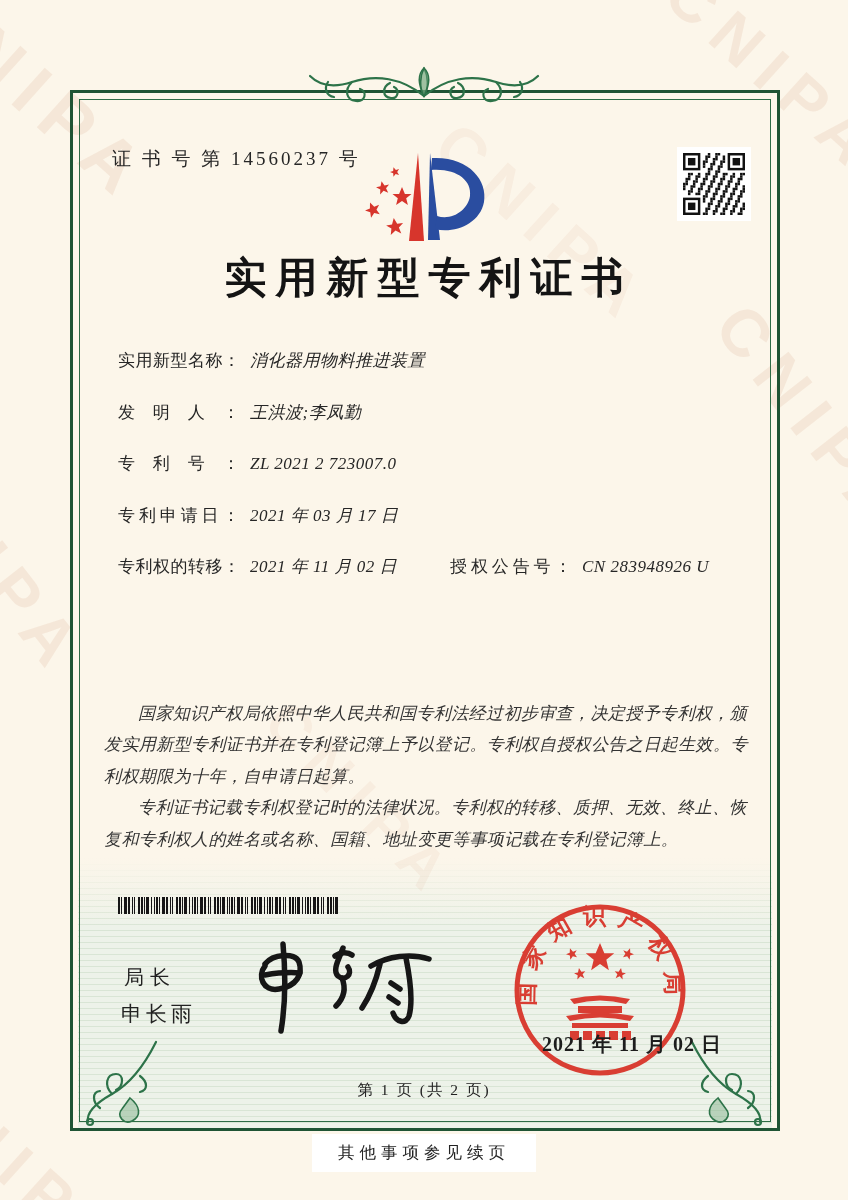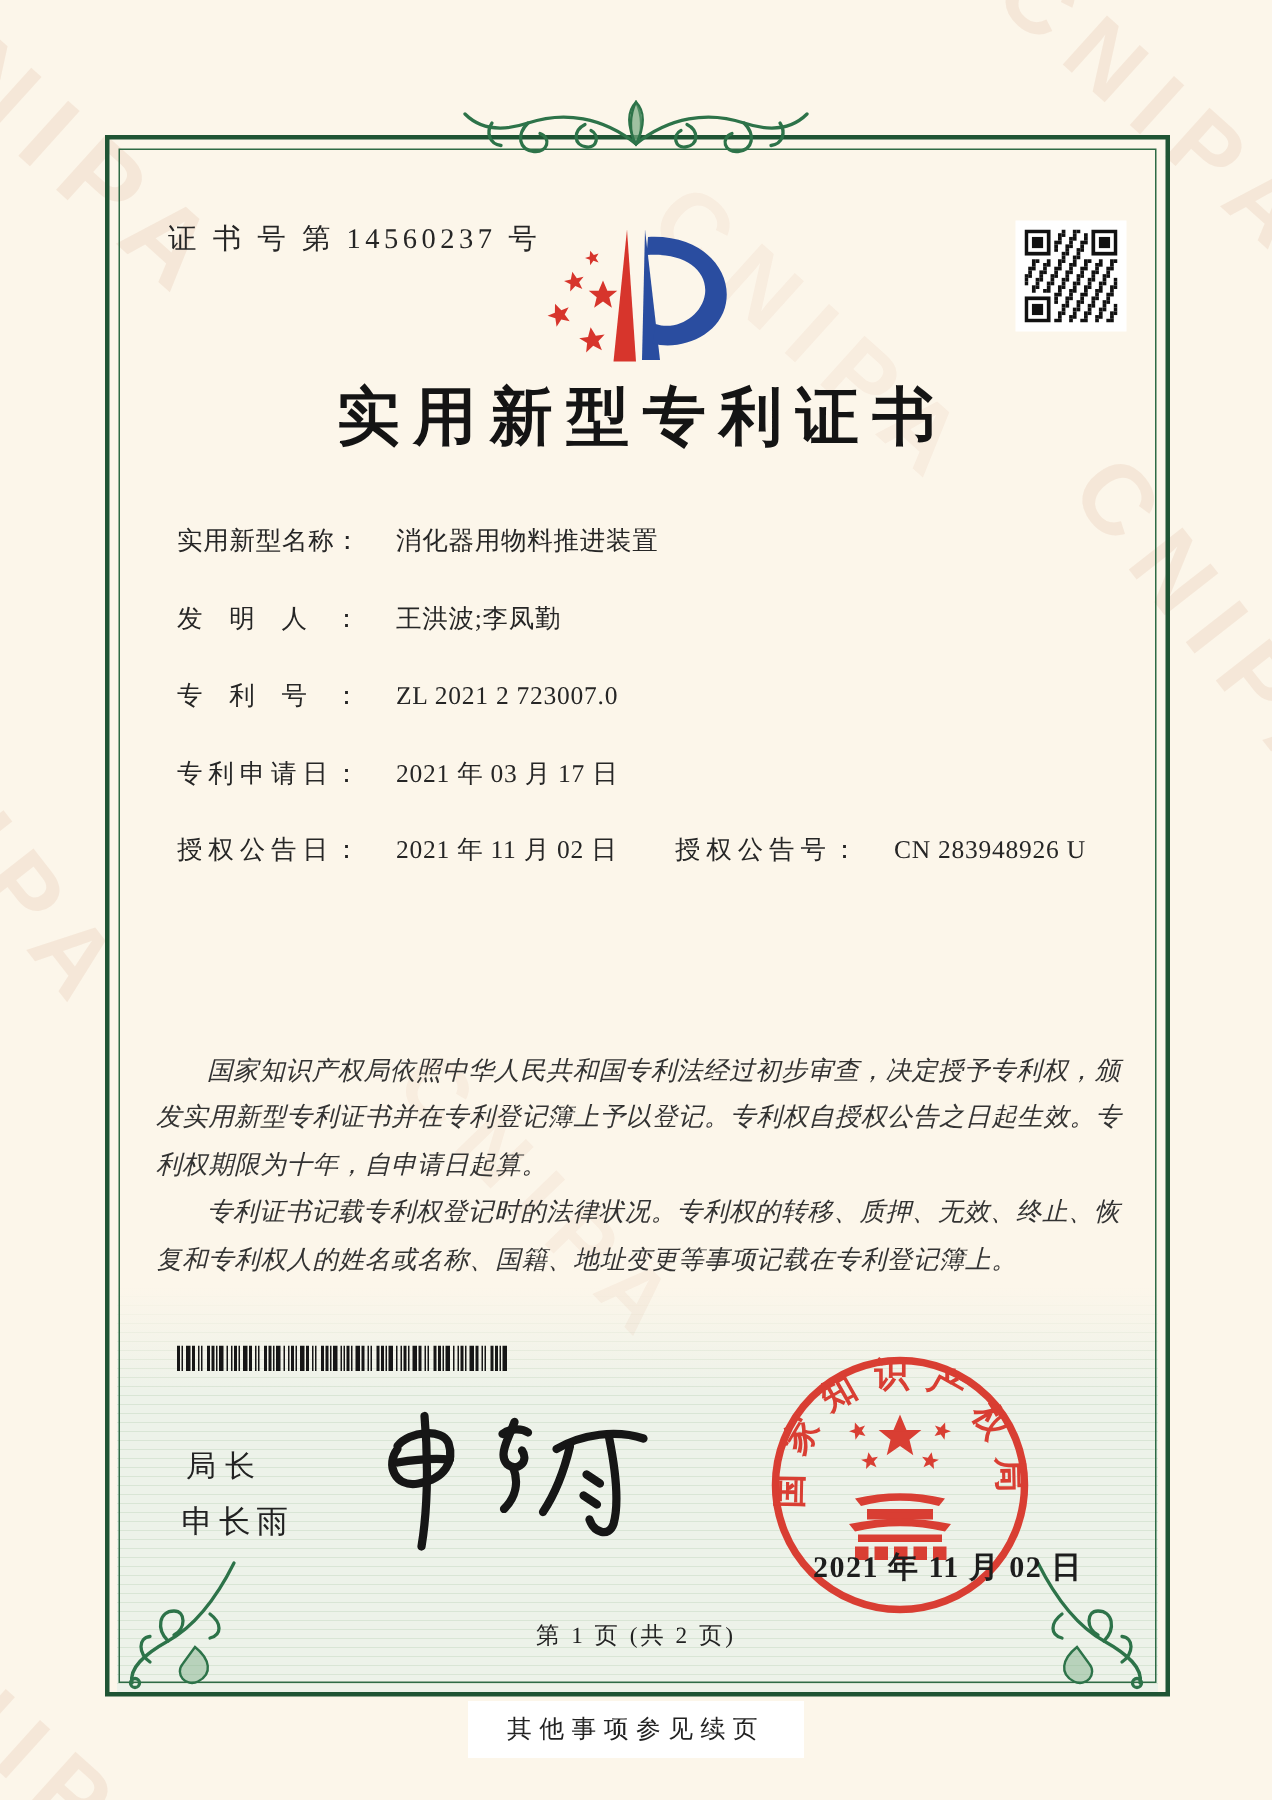--- a/index.html
+++ b/index.html
@@ -25,21 +25,21 @@
   .certno{position:absolute;left:112px;top:146px;font-size:19px;letter-spacing:3px;z-index:4;}
   .qrbox{position:absolute;left:677px;top:147px;width:74px;height:74px;background:#fff;z-index:4;}
   .qrbox svg{position:absolute;left:6px;top:6px;}
   .logo{position:absolute;left:340px;top:142px;z-index:4;}
   .title{position:absolute;left:0;right:0;top:250px;text-align:center;font-size:42px;
          font-weight:700;letter-spacing:9px;text-indent:9px;color:#141414;z-index:4;}
   
   .fields{position:absolute;left:118px;top:352px;z-index:4;font-size:17px;letter-spacing:.5px;}
   .frow{height:18px;line-height:18px;margin-bottom:33.5px;white-space:nowrap;}
   .flabel{display:inline-block;width:122px;text-align:justify;text-align-last:justify;}
-  .fvalue{margin-left:24px;}
+  .fvalue{margin-left:10px;font-style:italic;}
   .gpair{display:inline-block;width:332px;}
   
   .body-text{position:absolute;left:104px;top:698px;width:648px;z-index:4;
          font-size:17px;line-height:1.85;font-style:italic;color:#333;}
   .body-text p{margin:0;text-indent:2em;letter-spacing:.4px;}
   
   .barcode{position:absolute;left:118px;top:897px;width:222px;height:17px;display:flex;
          align-items:stretch;overflow:hidden;z-index:4;}
   .barcode i{display:block;height:100%;}
   
@@ -334,21 +334,21 @@
     <div class="frow">
       <span class="flabel">发明人：</span><span class="fvalue">王洪波;李凤勤</span>
     </div>
     <div class="frow">
       <span class="flabel">专利号：</span><span class="fvalue">ZL 2021 2 723007.0</span>
     </div>
     <div class="frow">
       <span class="flabel">专利申请日：</span><span class="fvalue">2021 年 03 月 17 日</span>
     </div>
     <div class="frow">
-      <span class="gpair"><span class="flabel">授权公告日：</span><span class="fvalue">2021 年 11 月 02 日</span></span><span class="gpair"><span class="flabel">授权公告号：</span><span class="fvalue">CN 283948926 U</span></span>
+      <span class="gpair"><span class="flabel">专利权的转移：</span><span class="fvalue">2021 年 11 月 02 日</span></span><span class="gpair"><span class="flabel">授权公告号：</span><span class="fvalue">CN 283948926 U</span></span>
     </div>
   </div>
 
   <div class="body-text">
     <p>国家知识产权局依照中华人民共和国专利法经过初步审查，决定授予专利权，颁发实用新型专利证书并在专利登记簿上予以登记。专利权自授权公告之日起生效。专利权期限为十年，自申请日起算。</p>
     <p>专利证书记载专利权登记时的法律状况。专利权的转移、质押、无效、终止、恢复和专利权人的姓名或名称、国籍、地址变更等事项记载在专利登记簿上。</p>
   </div>
 
   <div class="barcode" id="barcode">
       <i style="width: 2px; background: rgb(22, 22, 22);"></i>

